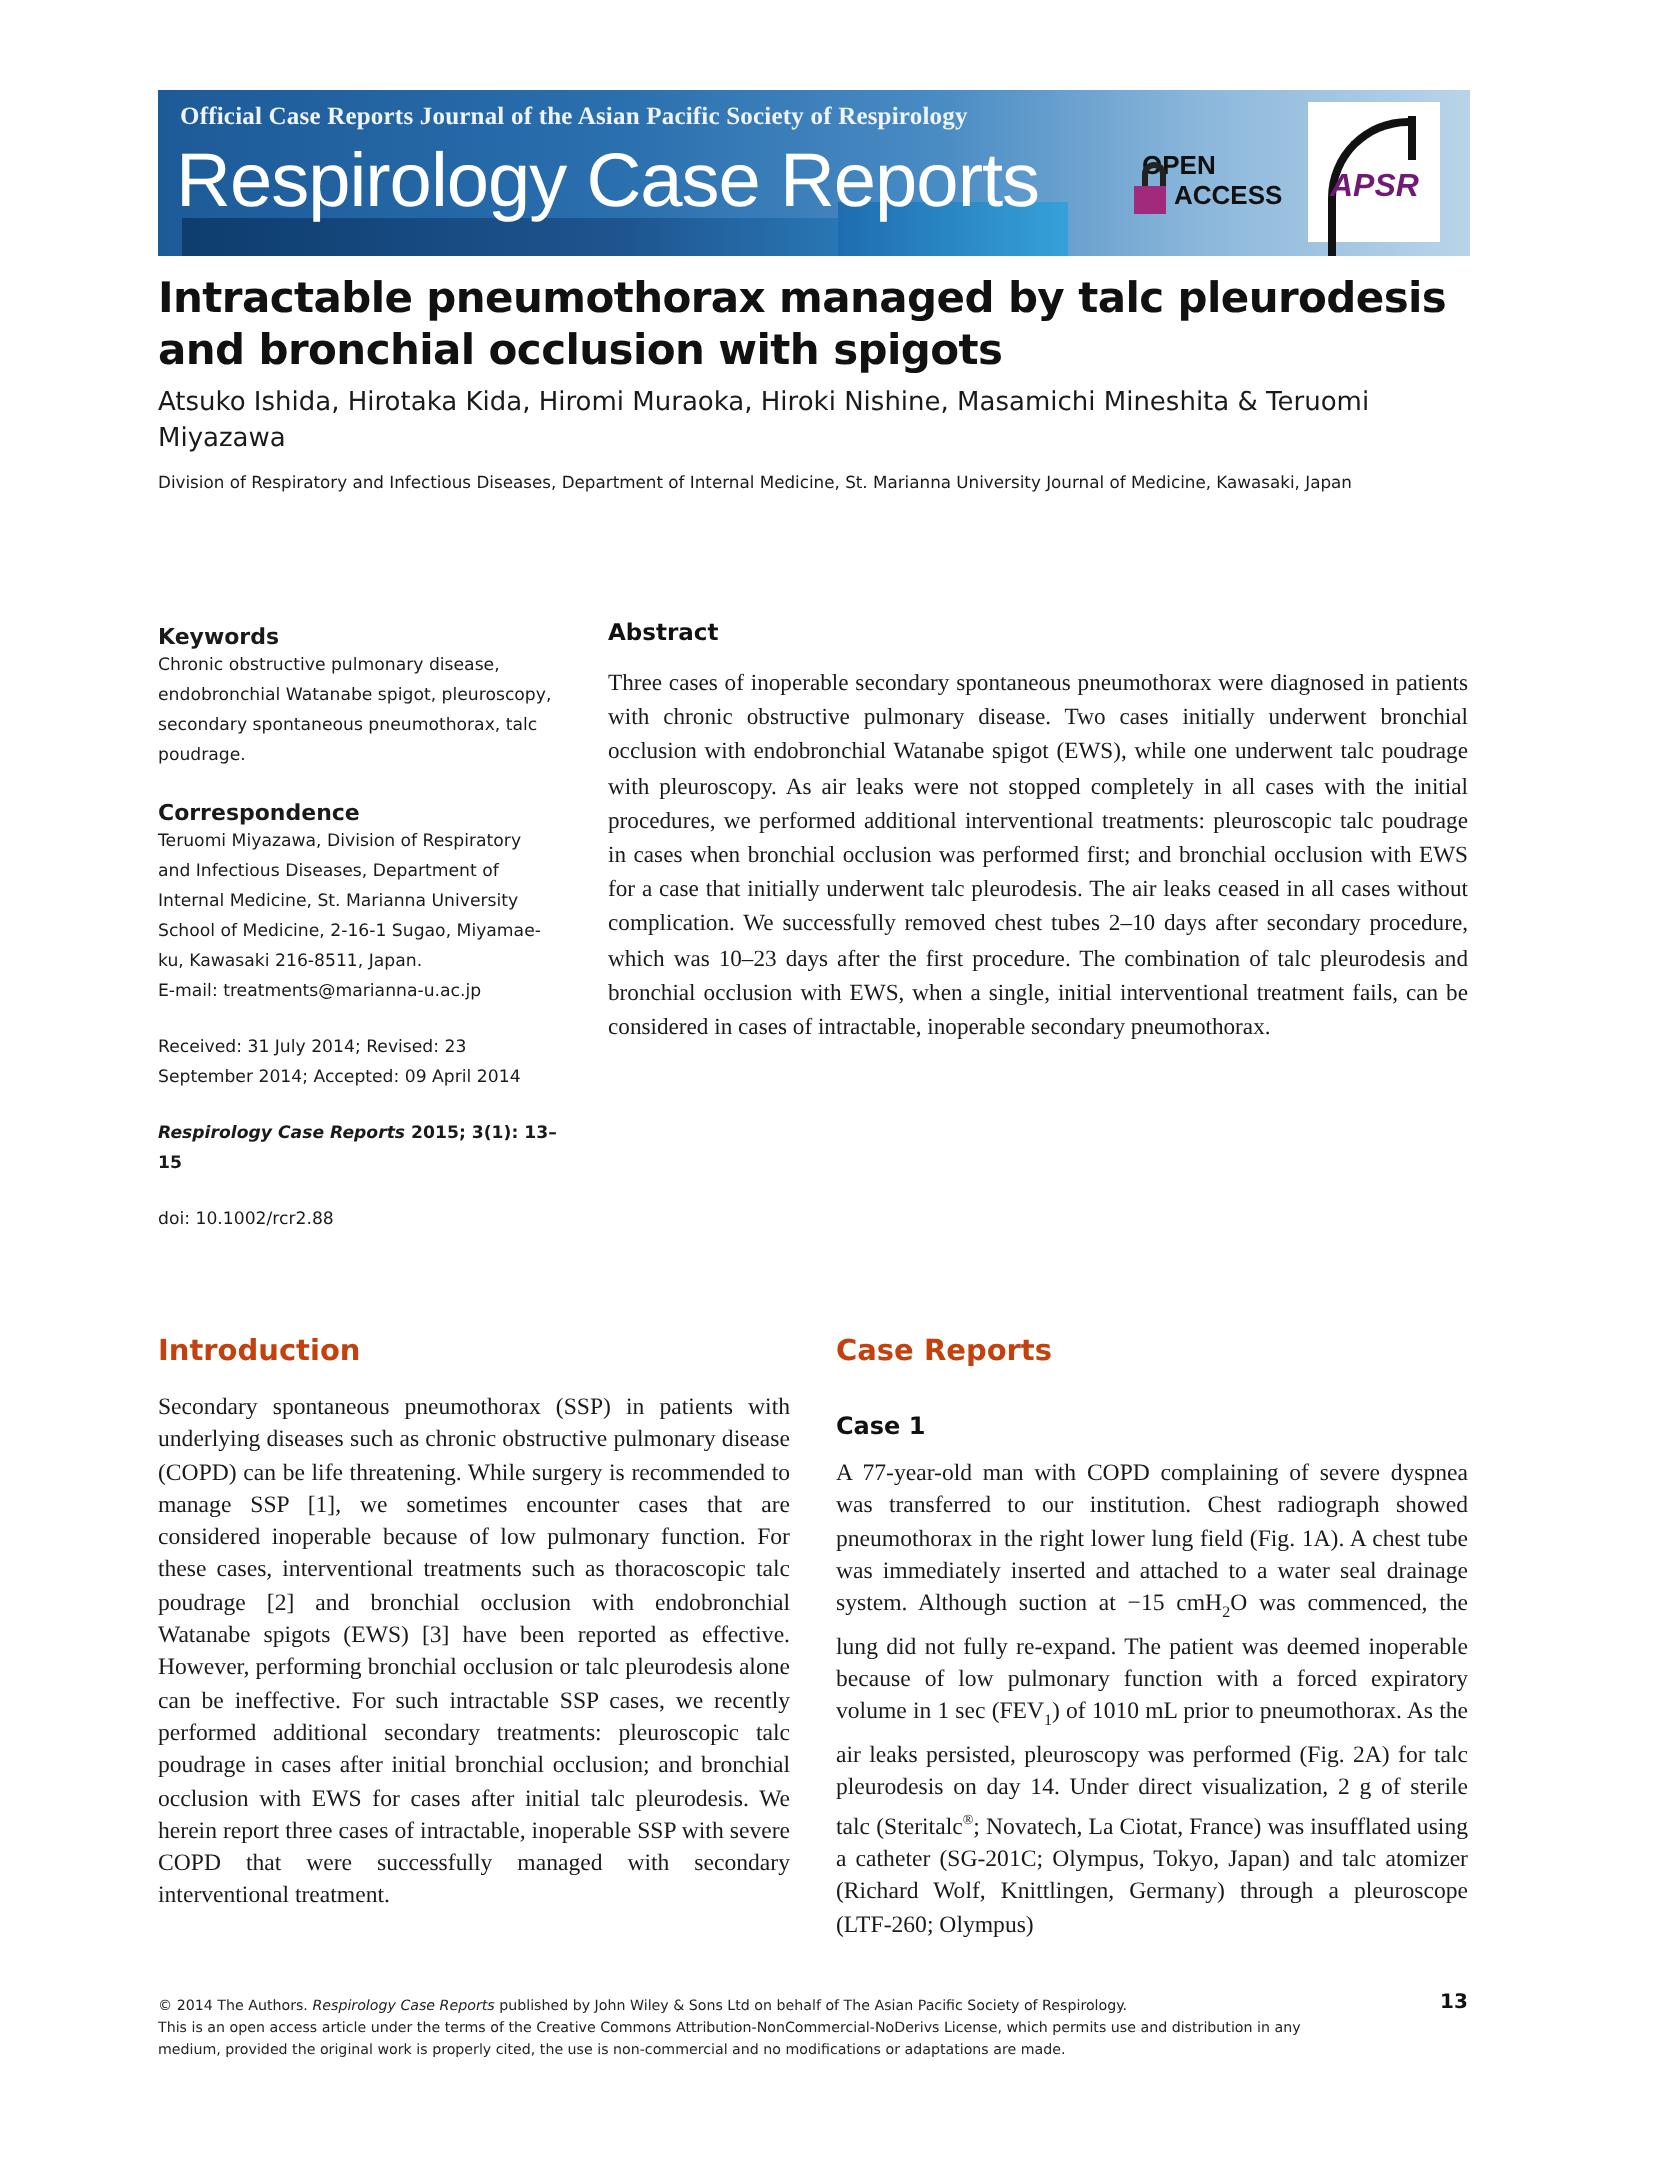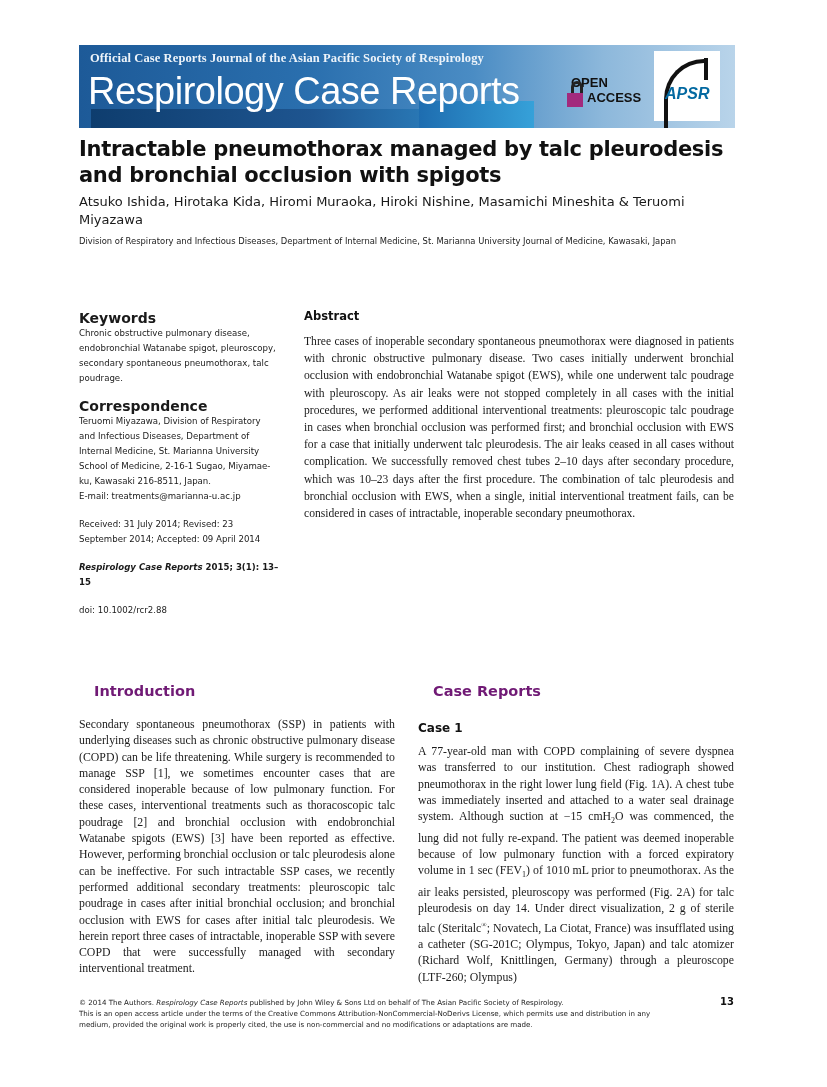--- a/index.html
+++ b/index.html
@@ -34,51 +34,51 @@
   .oa .lock-body { position: absolute; left: 36px; top: 18px; width: 16px; height: 14px; background: #a22a7d; }
   .oa .lock-shackle { position: absolute; left: 40px; top: 6px; width: 12px; height: 14px; border: 3px solid #222; border-bottom: none; border-radius: 8px 8px 0 0; box-sizing: border-box; }
   .apsr {
     position: absolute; left: 575px; top: 6px; width: 66px; height: 70px; background: #ffffff;
   }
   .apsr .arc {
     position: absolute; left: 10px; top: 8px; width: 44px; height: 80px;
     border: 4px solid #111; border-right: none; border-bottom: none; border-radius: 40px 0 0 0; box-sizing: border-box;
   }
   .apsr .post { position: absolute; left: 50px; top: 7px; width: 4px; height: 22px; background: #111; }
-  .apsr .label { position: absolute; left: 11px; top: 34px; font: italic bold 16px "Liberation Sans", sans-serif; color: #0369a1; }
+  .apsr .label { position: absolute; left: 11px; top: 34px; font: italic bold 16px "Liberation Sans", sans-serif; color: #701a75; }
 
   
   .title {
     position: absolute; left: 79px; top: 136px; width: 670px;
     font: bold 21px "DejaVu Sans", sans-serif; line-height: 26px; color: #111; letter-spacing: -0.3px;
   }
   .authors {
     position: absolute; left: 79px; top: 193px; width: 640px;
     font: 13px "DejaVu Sans", sans-serif; line-height: 18px; color: #1a1a1a;
   }
   .affil {
     position: absolute; left: 79px; top: 236px; width: 660px;
     font: 8.4px "DejaVu Sans", sans-serif; color: #1a1a1a; white-space: nowrap;
   }
 
   
   .meta { position: absolute; left: 79px; top: 311px; width: 200px; font: 8.6px "DejaVu Sans", sans-serif; line-height: 15px; color: #1a1a1a; }
-  .meta h4 { margin: 0; font-size: 14px; font-weight: bold; line-height: 15px; }
+  .meta h4 { margin: 0; font-size: 11px; font-weight: bold; line-height: 15px; }
   .meta p { margin: 0 0 13px 0; }
   .meta .cite { font-weight: bold; }
   .meta .cite i { font-style: italic; }
 
   
   .abstract-h { position: absolute; left: 304px; top: 309px; font: bold 11.5px "DejaVu Sans", sans-serif; color: #111; }
   .abstract { position: absolute; left: 304px; top: 333px; width: 430px; font: 11.6px "Liberation Serif", serif; line-height: 17.2px; text-align: justify; color: #1a1a1a; margin: 0; }
 
   
   .col-left { position: absolute; left: 79px; top: 666px; width: 316px; }
   .col-right { position: absolute; left: 418px; top: 666px; width: 316px; }
-  .h2 { font: bold 14.5px "DejaVu Sans", sans-serif; color: #701a75; margin: 15px; line-height: 20px; }
+  .h2 { font: bold 14.5px "DejaVu Sans", sans-serif; color: #c2410c; margin: 0; line-height: 20px; }
   .h3 { font: bold 12px "DejaVu Sans", sans-serif; color: #111; margin: 0; line-height: 18px; }
   .body { font: 11.8px "Liberation Serif", serif; line-height: 16.3px; text-align: justify; color: #1a1a1a; margin: 0; }
 
   
   .footer { position: absolute; left: 79px; top: 997px; width: 580px; font: 7.1px "DejaVu Sans", sans-serif; line-height: 11px; color: #222; }
   .footer i { font-style: italic; }
   .pagenum { position: absolute; left: 720px; top: 996px; font: bold 10px "DejaVu Sans", sans-serif; color: #111; }
 </style>
 </head>
 <body>

